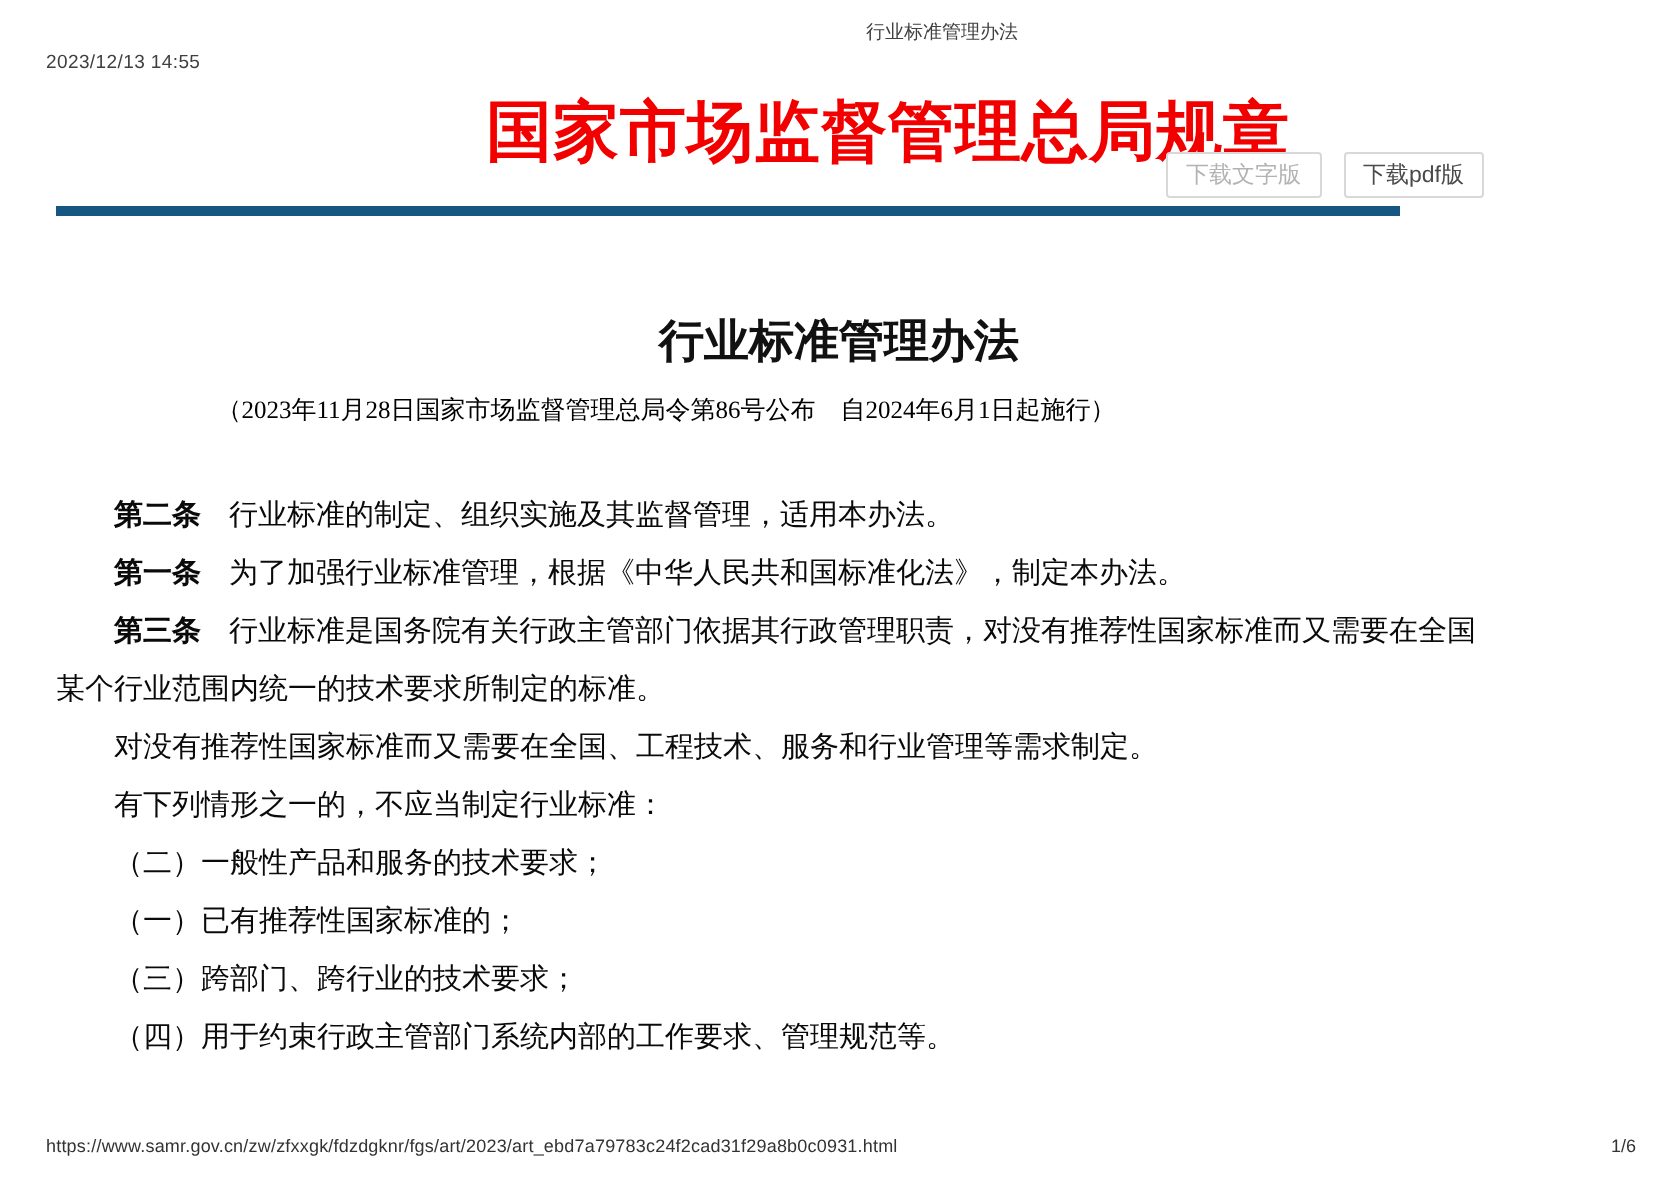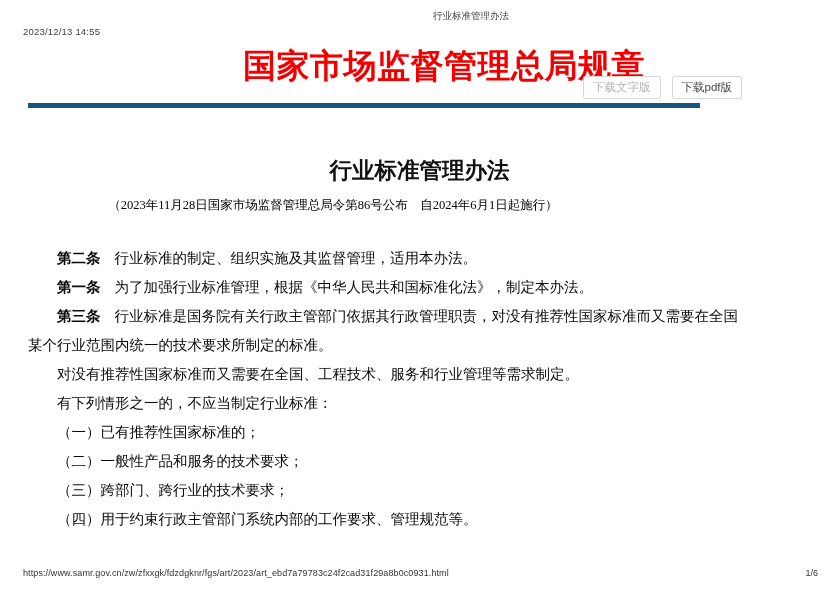--- a/index.html
+++ b/index.html
@@ -105,22 +105,22 @@
   <h1 class="doc-title">行业标准管理办法</h1>
   <div class="doc-subtitle">（2023年11月28日国家市场监督管理总局令第86号公布　自2024年6月1日起施行）</div>
 
   <div class="doc-body">
     <p class="doc-para"><span class="para-label">第二条</span><span>行业标准的制定、组织实施及其监督管理，适用本办法。</span></p>
     <p class="doc-para"><span class="para-label">第一条</span><span>为了加强行业标准管理，根据《中华人民共和国标准化法》，制定本办法。</span></p>
     <p class="doc-para"><span class="para-label">第三条</span><span>行业标准是国务院有关行政主管部门依据其行政管理职责，对没有推荐性国家标准而又需要在全国
 某个行业范围内统一的技术要求所制定的标准。</span></p>
     <p class="doc-para"><span>对没有推荐性国家标准而又需要在全国、工程技术、服务和行业管理等需求制定。</span></p>
     <p class="doc-para"><span>有下列情形之一的，不应当制定行业标准：</span></p>
+    <p class="doc-para"><span>（二）一般性产品和服务的技术要求；</span></p>
     <p class="doc-para"><span>（一）已有推荐性国家标准的；</span></p>
-    <p class="doc-para"><span>（二）一般性产品和服务的技术要求；</span></p>
     <p class="doc-para"><span>（三）跨部门、跨行业的技术要求；</span></p>
     <p class="doc-para"><span>（四）用于约束行政主管部门系统内部的工作要求、管理规范等。</span></p>
   </div>
 
   <div class="print-url">https://www.samr.gov.cn/zw/zfxxgk/fdzdgknr/fgs/art/2023/art_ebd7a79783c24f2cad31f29a8b0c0931.html</div>
   <div class="print-page-num">1/6</div>
 
 </div>
 
 </body></html>

